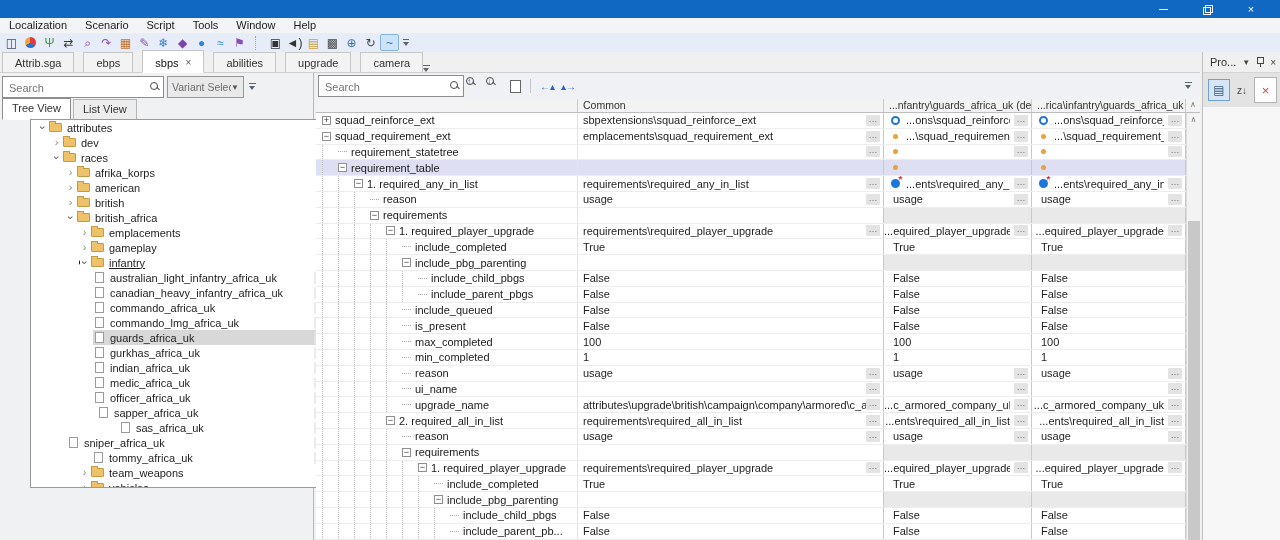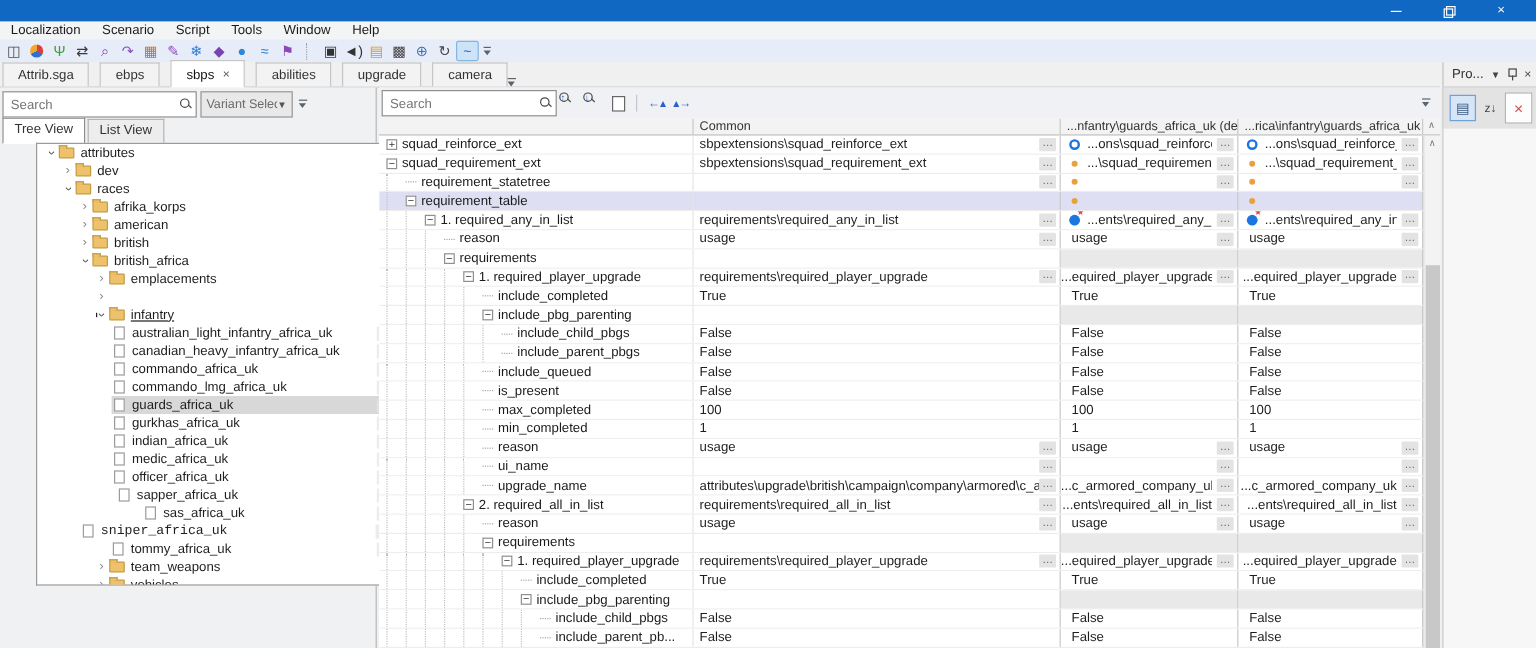--- a/index.html
+++ b/index.html
@@ -292,20 +292,24 @@
           </div>
           <div class="t-row" style="padding-left: 48px;">
             <span class="chev">›</span>
             <div class="t-content">
               <span class="fold"></span>
               <span class="t-label">emplacements</span>
             </div>
           </div>
           <div class="t-row" style="padding-left: 48px;">
             <span class="chev">›</span>
+            <div class="t-content">
+              <span class="fold"></span>
+              <span class="t-label">gameplay</span>
+            </div>
           </div>
           <div class="t-row" style="padding-left: 48px; text-decoration: underline;">
             <span class="chev open">›</span>
             <div class="t-content">
               <span class="fold"></span>
               <span class="t-label">infantry</span>
             </div>
           </div>
           <div class="t-row" style="padding-left: 62px;">
             <div class="t-content">
@@ -377,21 +381,21 @@
               <span class="badge">sp</span>
             </div>
           </div>
           <div class="t-row" style="padding-left: 88px;">
             <div class="t-content">
               <span class="ficon"></span>
               <span class="t-label">sas_africa_uk</span>
               <span class="badge">sp</span>
             </div>
           </div>
-          <div class="t-row" style="padding-left: 36px; font-family: Liberation Mono, monospace;">
+          <div class="t-row" style="padding-left: 36px;">
             <div class="t-content">
               <span class="ficon"></span>
               <span class="t-label">sniper_africa_uk</span>
               <span class="badge">sp</span>
             </div>
           </div>
           <div class="t-row" style="padding-left: 61px;">
             <div class="t-content">
               <span class="ficon"></span>
               <span class="t-label">tommy_africa_uk</span>
@@ -503,21 +507,21 @@
             <span class="ovtxt pathtx">...ons\squad_reinforce_ext</span>
             <span class="chip">…</span>
           </div>
         </div>
         <div class="g-row">
           <div class="c-label">
             <span class="xp">−</span>
             <span class="g-lab">squad_requirement_ext</span>
           </div>
           <div class="c-common">
-            <span class="txt">sbpextensions\squad_requirement_ext</span>
+            <span class="txt">emplacements\squad_requirement_ext</span>
             <span class="chip">…</span>
           </div>
           <div class="c-ov c-ov2">
             <span class="ic-wrap">
               <span class="ic-dot"></span>
             </span>
             <span class="ovtxt pathtx">...\squad_requirement_ext</span>
             <span class="chip">…</span>
           </div>
           <div class="c-ov c-ov3">

